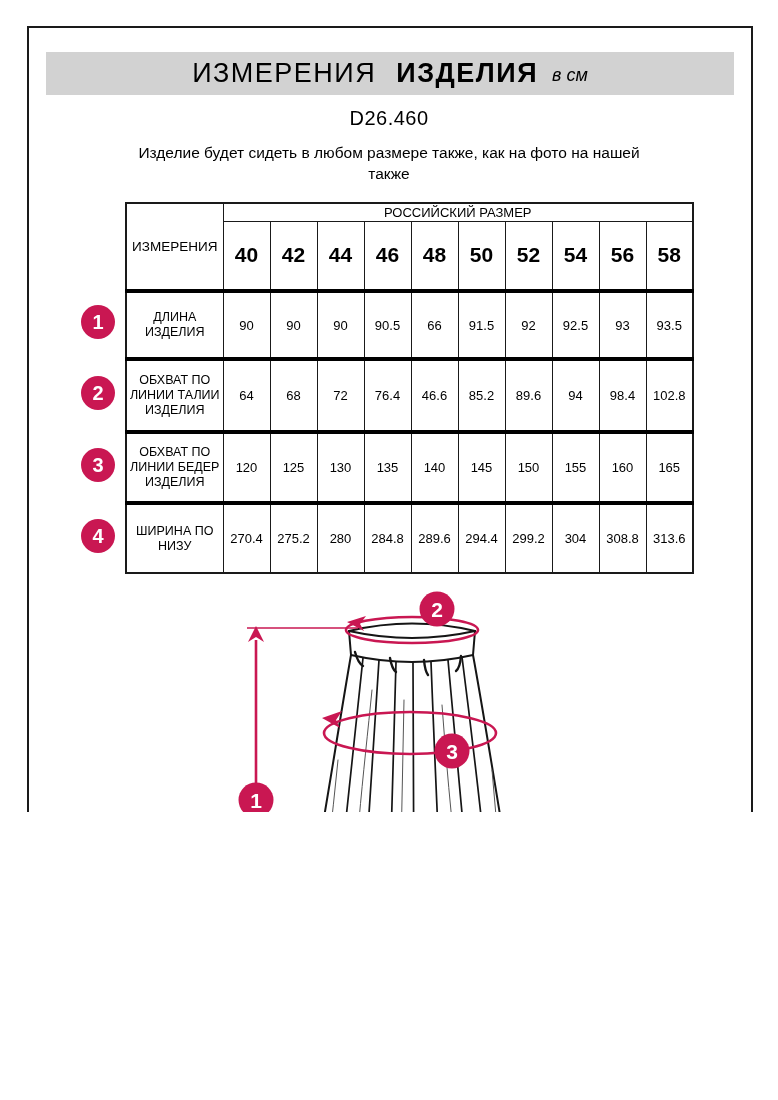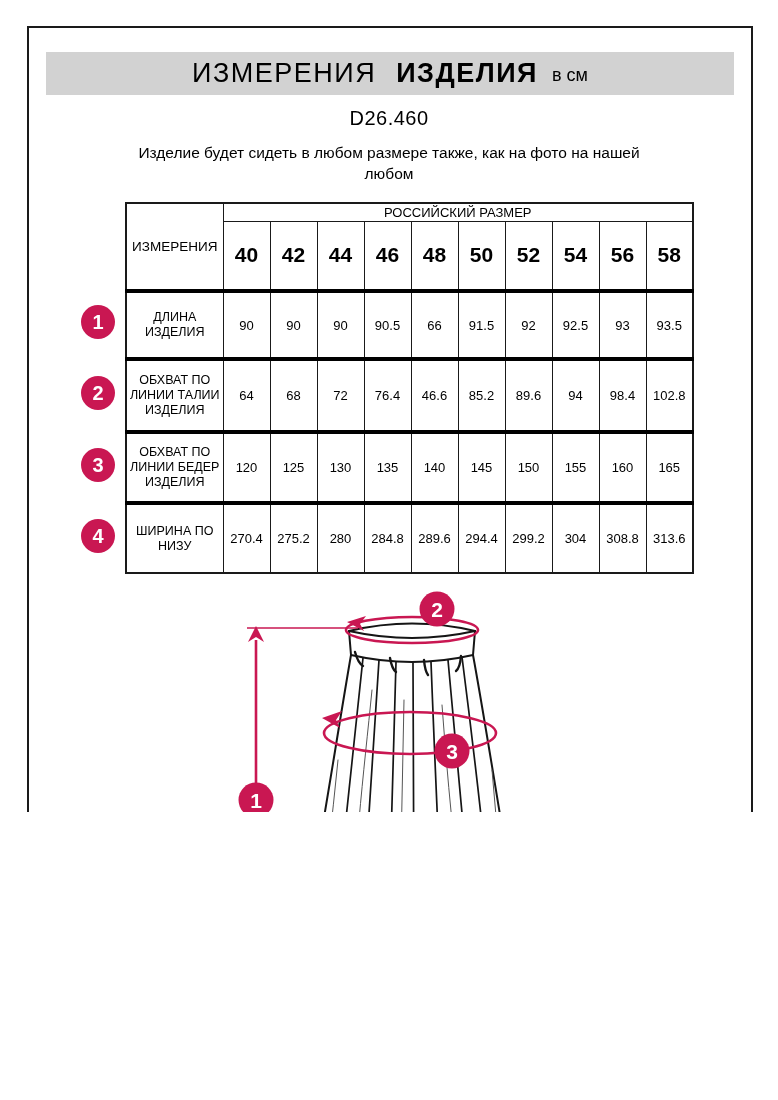--- a/index.html
+++ b/index.html
@@ -10,21 +10,21 @@
   .page-border {
     position:absolute; left:27px; top:26px; width:722px; height:1047px;
     border:2px solid #1a1a1a;
   }
   .title-band {
     position:absolute; left:46px; top:52px; width:688px; height:43px;
     background:#d2d2d2; display:flex; align-items:center; justify-content:center;
   }
   .title-band .t1 { font-size:27px; font-weight:500; letter-spacing:1.5px; }
   .title-band .t2 { font-size:27px; font-weight:700; letter-spacing:1.5px; margin-left:20px; }
-  .title-band .t3 { font-size:18px; font-weight:500; margin-left:14px; position:relative; top:2px; }
+  .title-band .t3 { font-size:18px; font-weight:500; margin-left:14px; position:relative; top:2px;font-style:italic; }
   .model-code {
     position:absolute; left:0; top:107px; width:778px; text-align:center;
     font-size:20px; letter-spacing:0.5px;
   }
   .subtitle {
     position:absolute; left:89px; top:142px; width:600px; text-align:center;
     font-size:15.5px; line-height:21px;
   }
   table.size-table {
     position:absolute; left:125px; top:202px; border-collapse:collapse;
@@ -58,21 +58,21 @@
   <div class="title-band">
     <span class="t1">ИЗМЕРЕНИЯ</span>
     <span class="t2">ИЗДЕЛИЯ</span>
     <span class="t3">в см</span>
   </div>
 
   <div class="model-code">D26.460</div>
 
   <div class="subtitle">
     <div>Изделие будет сидеть в любом размере также, как на фото на нашей</div>
-    <div>любом</div>
+    <div>также</div>
   </div>
 
   <table class="size-table">
     <colgroup>
       <col style="width:97px">
       <col style="width:47px">
         <col style="width:47px">
         <col style="width:47px">
         <col style="width:47px">
         <col style="width:47px">

